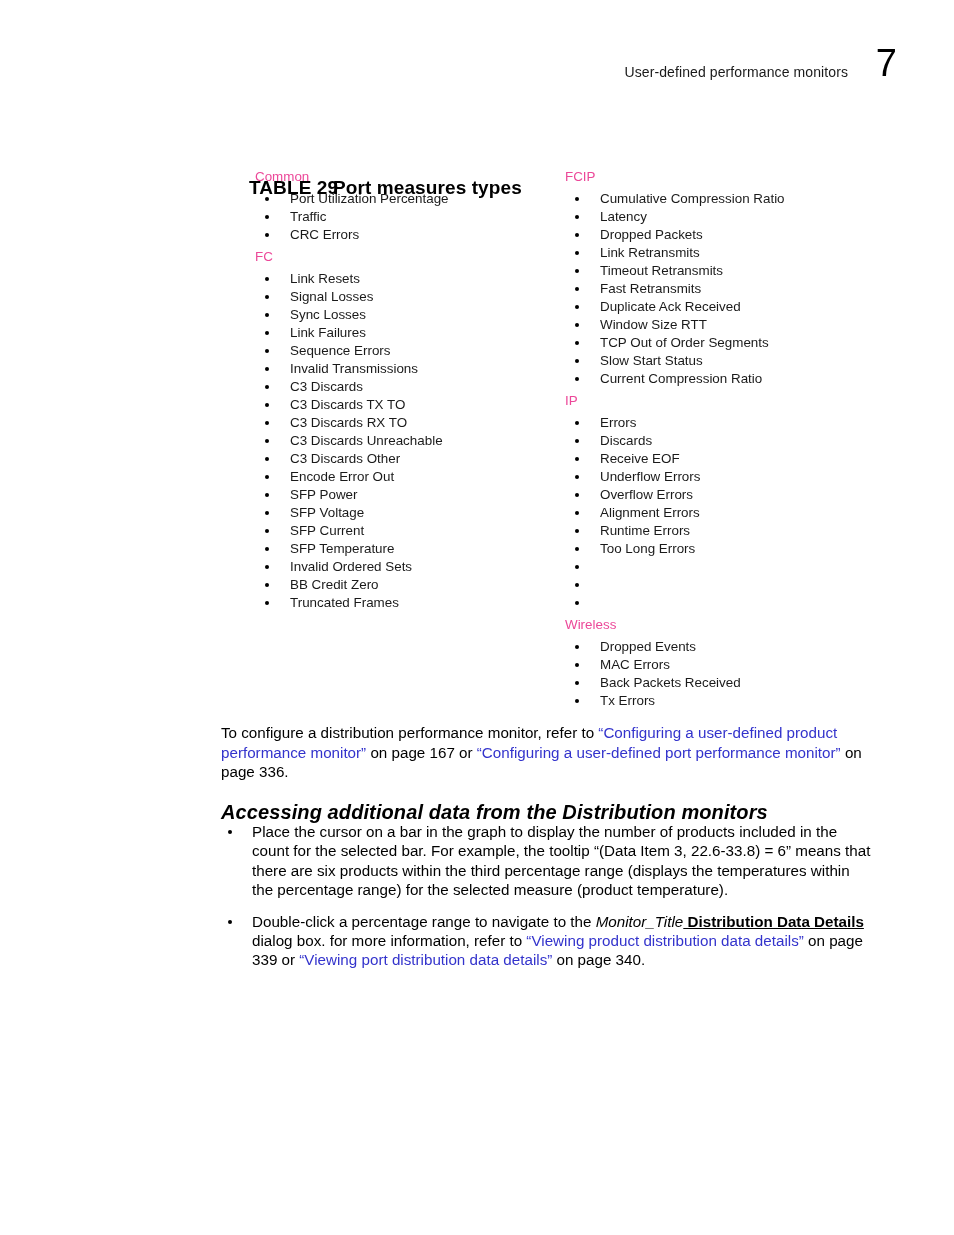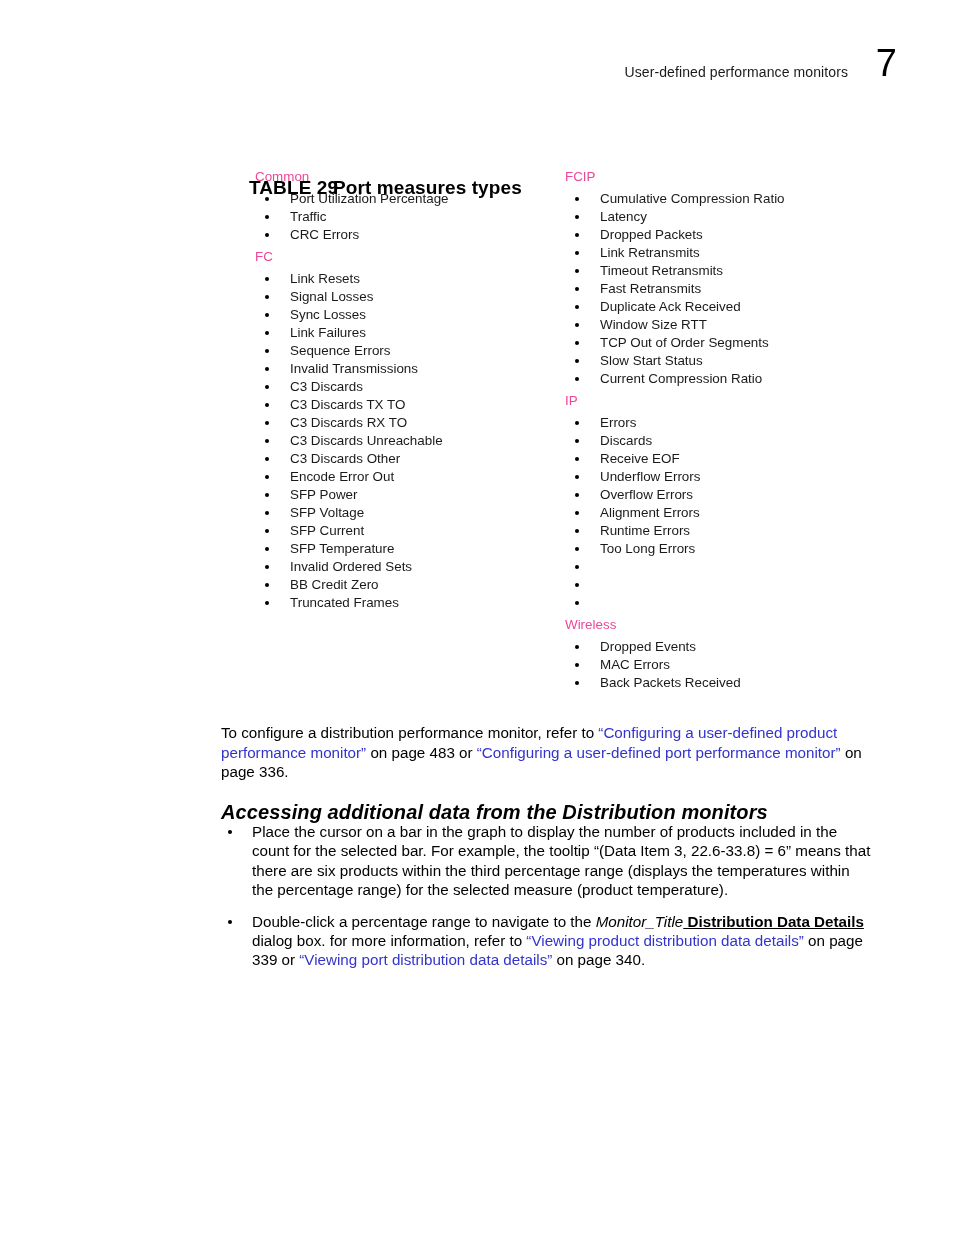--- a/index.html
+++ b/index.html
@@ -252,26 +252,27 @@
         <li></li>
         <li></li>
         <li></li>
       </ul>
 
       <div class="group-label">Wireless</div>
       <ul class="mlist">
         <li>Dropped Events</li>
         <li>MAC Errors</li>
         <li>Back Packets Received</li>
+        <li>Tx Errors</li>
       </ul>
 
     </div>
   </div>
 
-  <p class="body-text para-refer"><span>To configure a distribution performance monitor, refer to </span><span class="xref">“Configuring a user-defined product performance monitor”</span><span> on page 483 or </span><span class="xref">“Configuring a user-defined port performance monitor”</span><span> on page 336.</span></p>
+  <p class="body-text para-refer"><span>To configure a distribution performance monitor, refer to </span><span class="xref">“Configuring a user-defined product performance monitor”</span><span> on page 167 or </span><span class="xref">“Configuring a user-defined port performance monitor”</span><span> on page 336.</span></p>
 
   <h2 class="sect-heading">Accessing additional data from the Distribution monitors</h2>
 
   <ul class="body-bullets body-text">
     <li><span>Place the cursor on a bar in the graph to display the number of products included in the count for the selected bar. For example, the tooltip “(Data Item 3, 22.6-33.8) = 6” means that there are six products within the third percentage range (displays the temperatures within the percentage range) for the selected measure (product temperature).</span></li>
     <li><span>Double-click a percentage range to navigate to the </span><span class="ital">Monitor_Title</span><span class="bold"> Distribution Data Details</span><span> dialog box. for more information, refer to </span><span class="xref">“Viewing product distribution data details”</span><span> on page 339 or </span><span class="xref">“Viewing port distribution data details”</span><span> on page 340.</span></li>
   </ul>
 
 </div>
 

